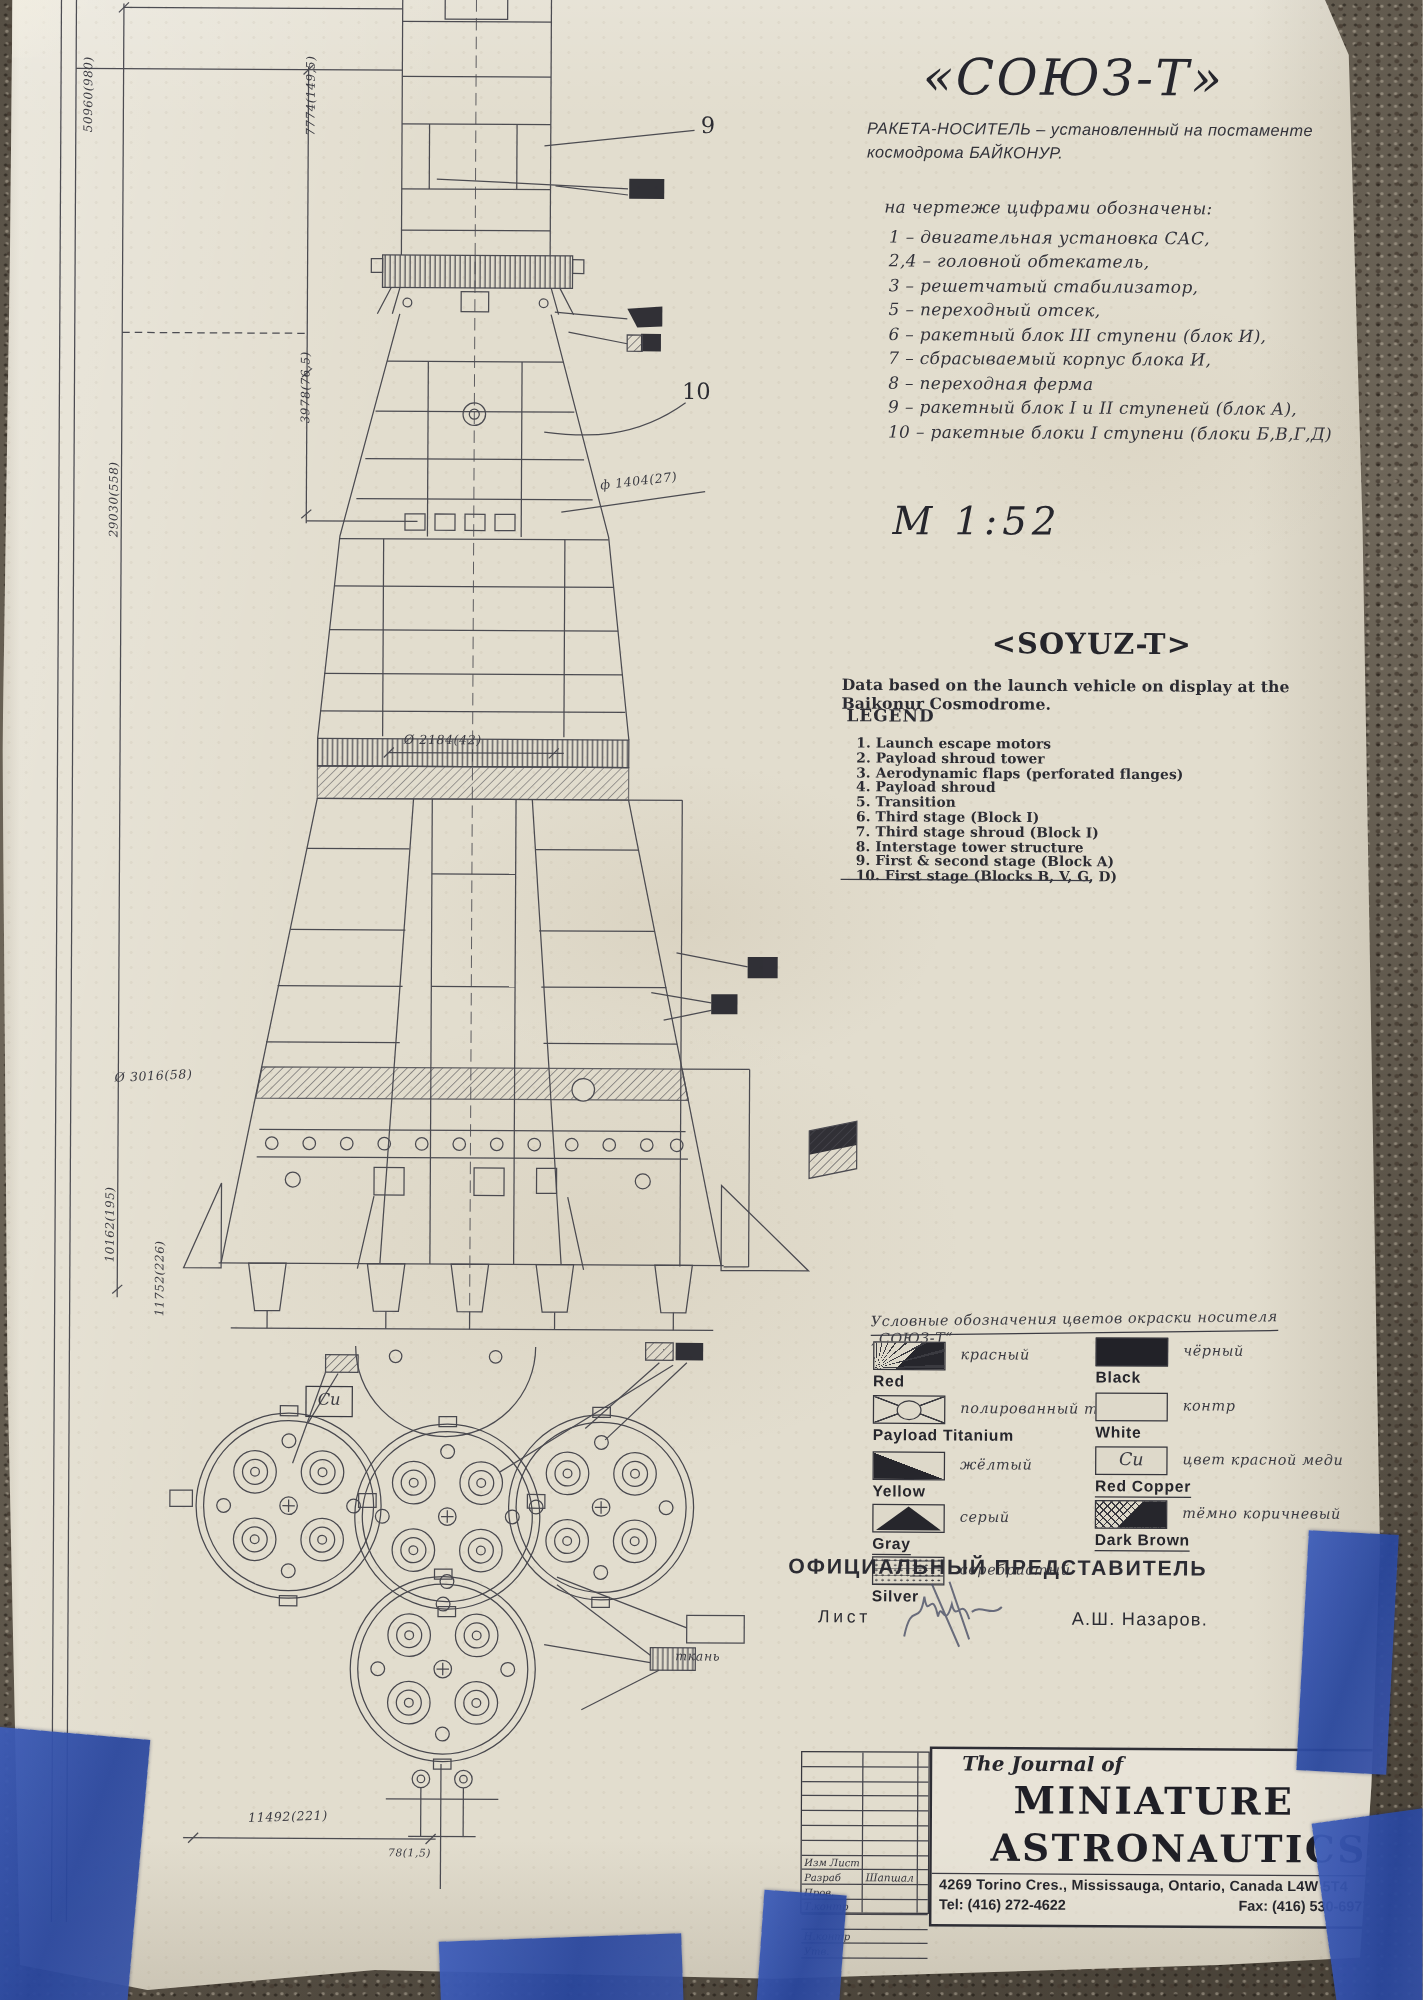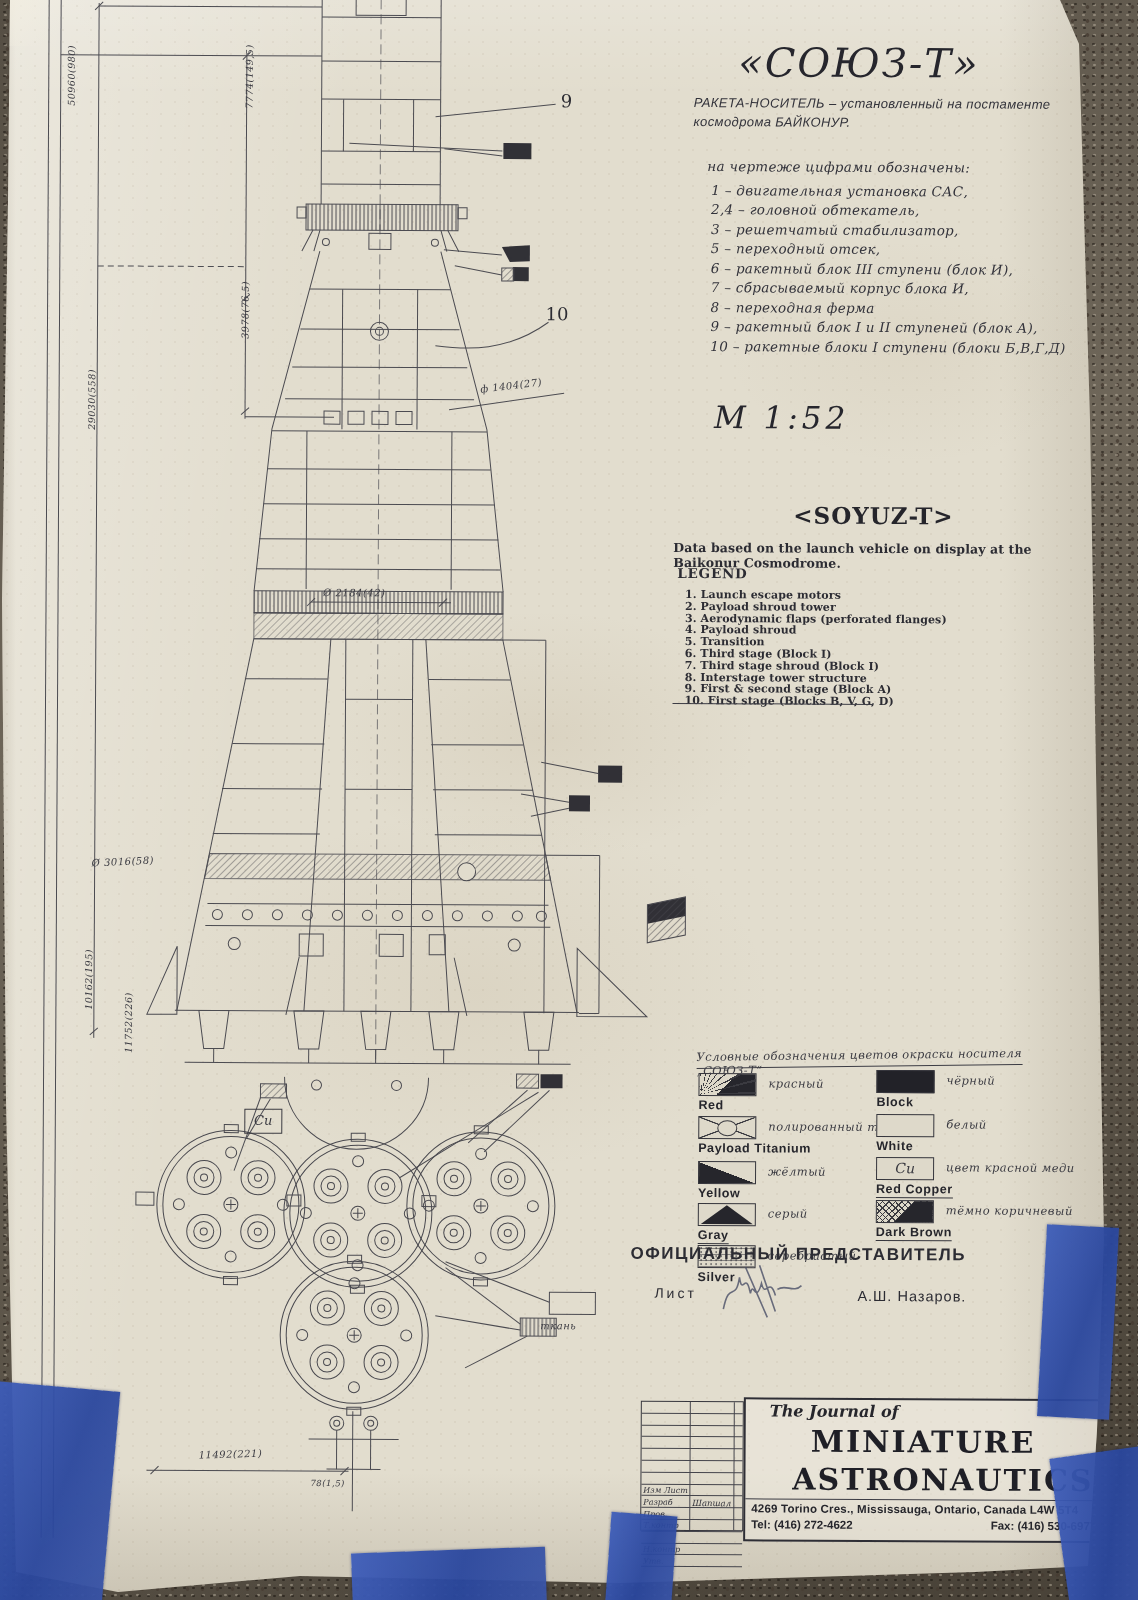--- a/index.html
+++ b/index.html
@@ -438,25 +438,25 @@
   </div>
   <div class="crow" style="left:700px;top:1244px;">
     <div class="sw sw-silver"></div>
     <span class="cru">серебристый</span>
     <span class="cen">Silver</span>
   </div>
 
   <div class="crow" style="left:878px;top:1068px;">
     <div class="sw sw-black"></div>
     <span class="cru">чёрный</span>
-    <span class="cen">Block</span>
+    <span class="cen">Black</span>
   </div>
   <div class="crow" style="left:878px;top:1112px;">
     <div class="sw"></div>
-    <span class="cru">белый</span>
+    <span class="cru">контр</span>
     <span class="cen">White</span>
   </div>
   <div class="crow" style="left:878px;top:1155px;">
     <div class="sw sw-cu">Cu</div>
     <span class="cru">цвет красной меди</span>
     <span class="cen u">Red Copper</span>
   </div>
   <div class="crow" style="left:878px;top:1198px;">
     <div class="sw sw-brown"></div>
     <span class="cru">тёмно коричневый</span>

